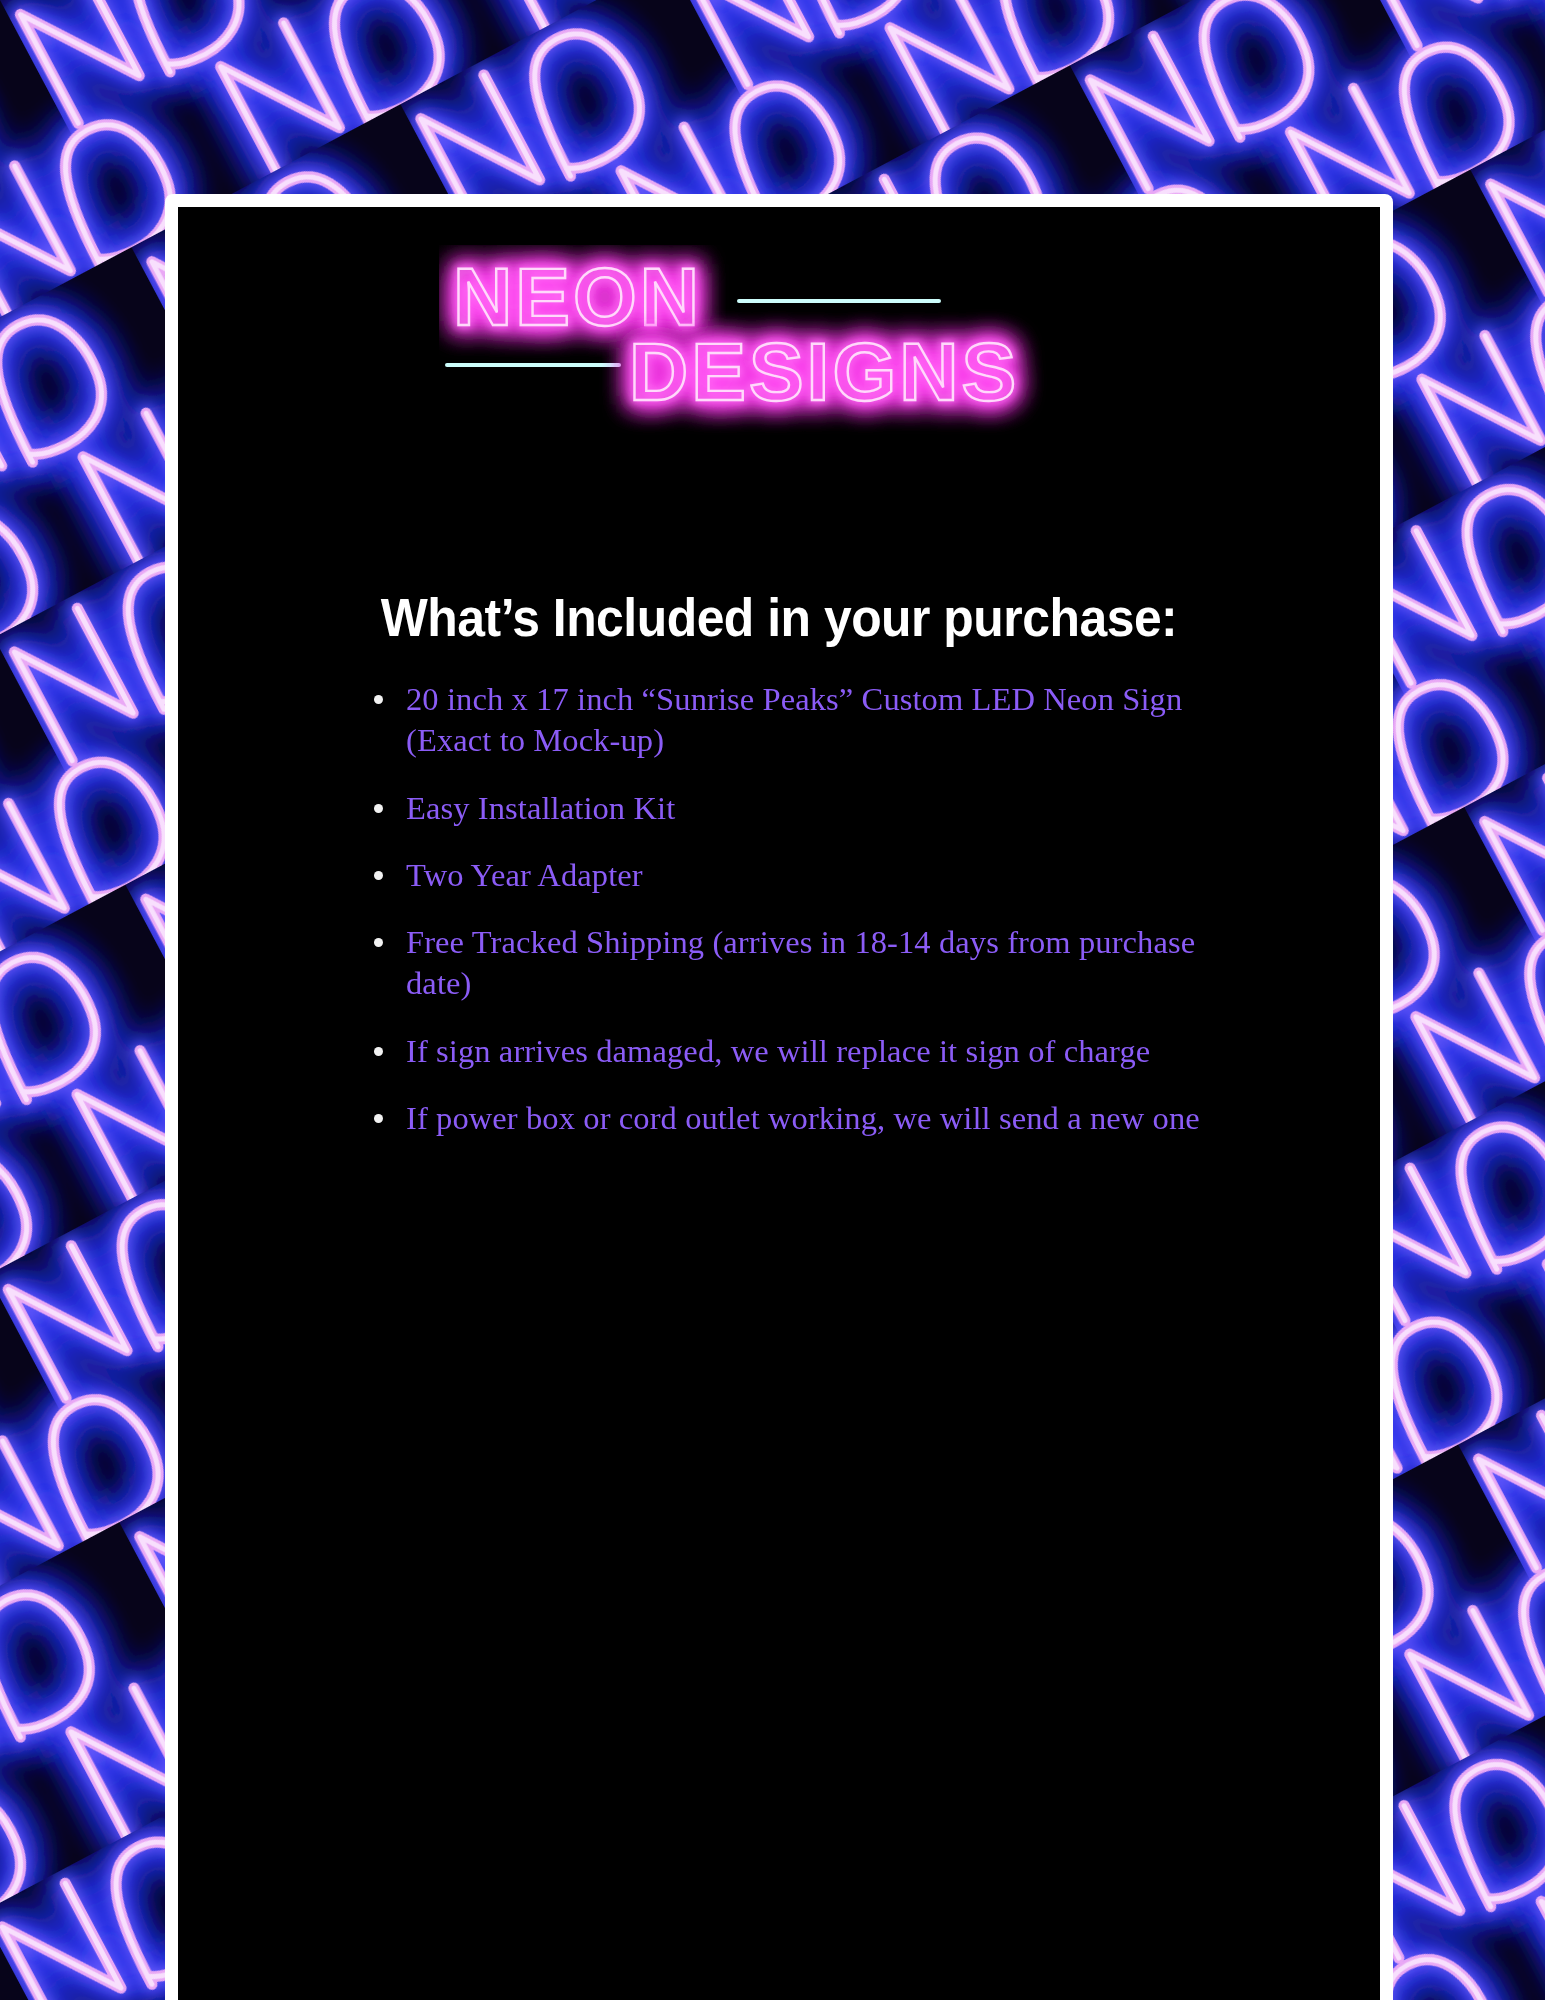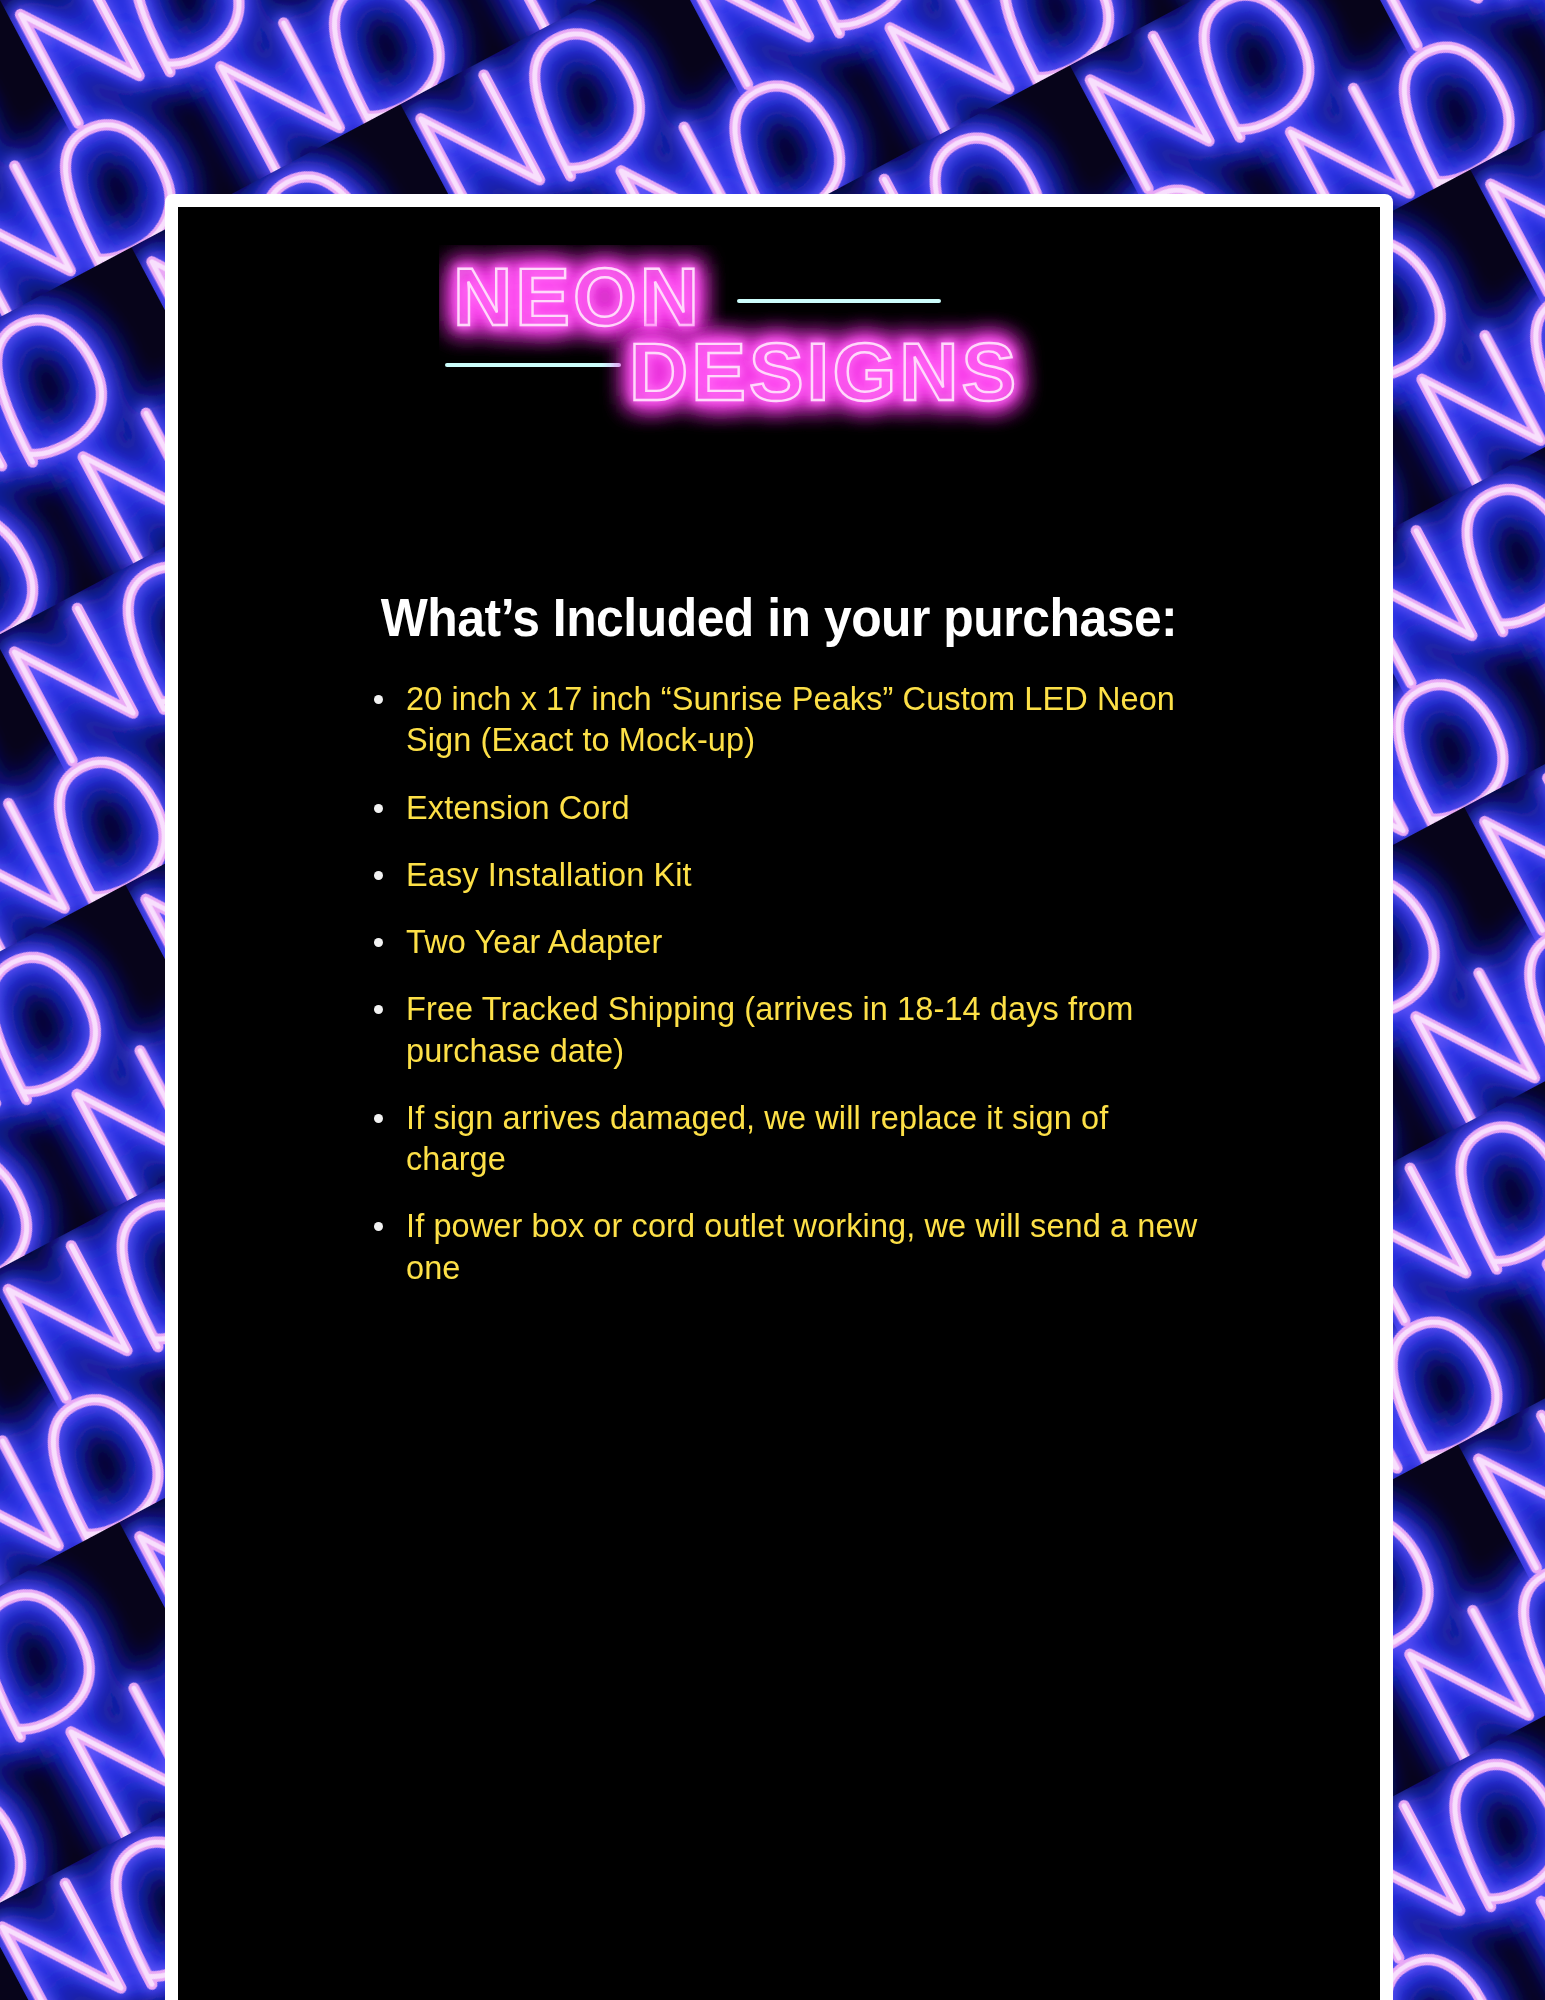--- a/index.html
+++ b/index.html
@@ -60,22 +60,22 @@
   
   #list{
     position:absolute;
     left:190px;top:472px;
     width:840px;
     list-style:none;
     margin:0;padding:0;
   }
   #list li{
     position:relative;
-    color:#fde047;
-    font-family:Liberation Sans, sans-serif;
+    color:#8b5cf6;
+    font-family:Liberation Serif, serif;
     font-weight:300;
     font-size:32.5px;
     line-height:1.27;
     margin-bottom:26px;
     padding-left:38px;
     letter-spacing:0.1px;
   }
   #list li::before{
     content:"";
     position:absolute;
@@ -193,21 +193,20 @@
           <text id="lg-des-mid" x="190" y="155" filter="url(#pinkGlowTight)" font-family="'Liberation Sans',sans-serif" font-size="82" font-weight="700" letter-spacing="3" fill="none" stroke="#ff6ff5" stroke-width="6">DESIGNS</text>
           <text id="lg-des-core" x="190" y="155" font-family="'Liberation Sans',sans-serif" font-size="82" font-weight="700" letter-spacing="3" fill="none" stroke="#ffd9fb" stroke-width="2.4">DESIGNS</text>
         </g>
       </svg>
     </div>
 
     <div id="heading">What’s Included in your purchase:</div>
 
     <ul id="list">
       <li> 20 inch x 17 inch “Sunrise Peaks” Custom LED Neon Sign (Exact to Mock-up)</li>
-      <li>Extension Cord</li>
       <li>Easy Installation Kit</li>
       <li>Two Year Adapter</li>
       <li>Free Tracked Shipping (arrives in 18-14 days from purchase date)</li>
       <li>If sign arrives damaged, we will replace it sign of charge</li>
       <li>If power box or cord outlet working, we will send a new one</li>
     </ul>
 
   </div>
 </div>
 

